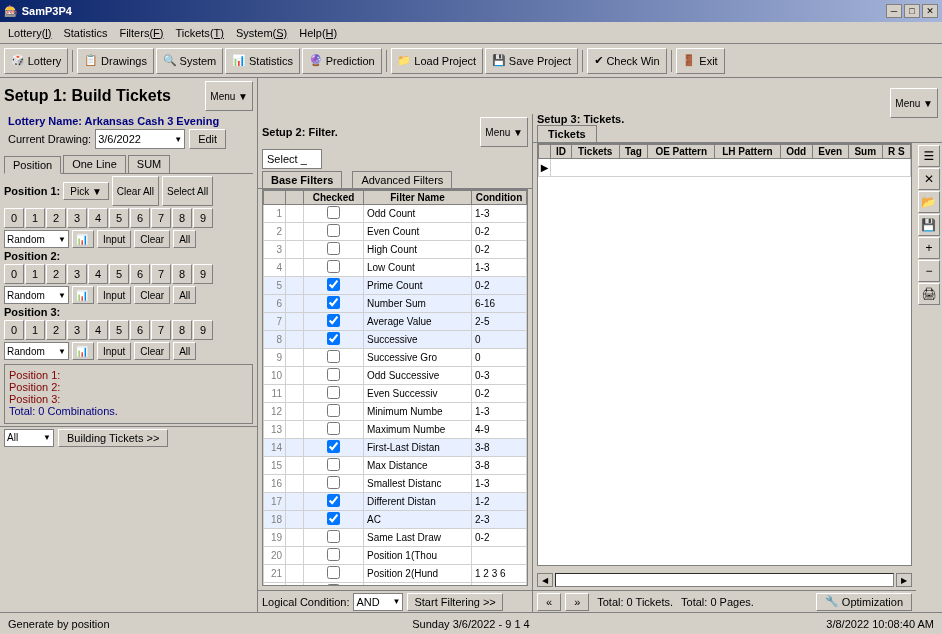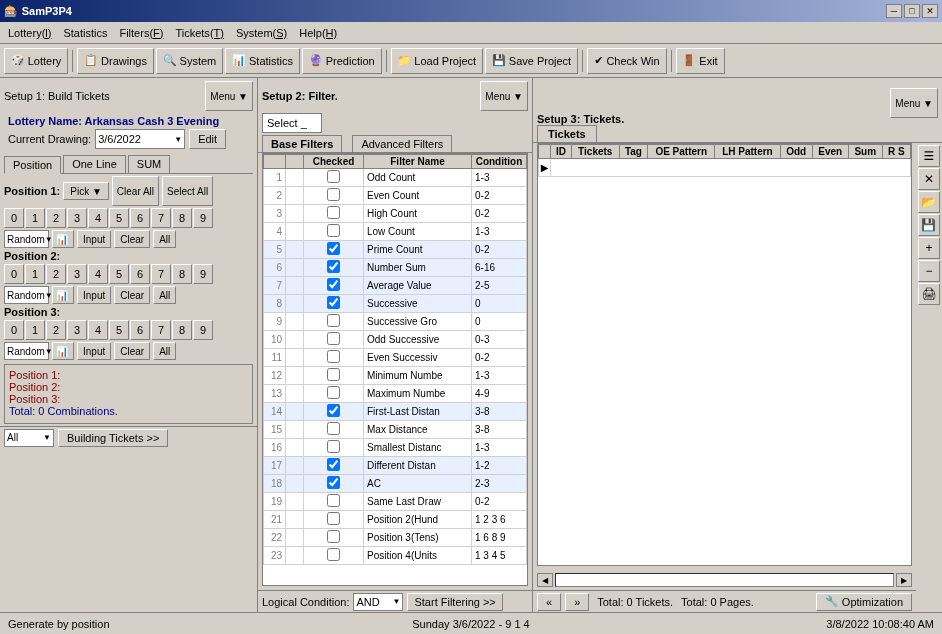--- a/index.html
+++ b/index.html
@@ -34,39 +34,39 @@
 
     
     .tab-bar { display: flex; padding: 2px 4px 0; gap: 2px; }
     .tab { background: #d4d0c8; border: 1px solid #808080; padding: 2px 8px; font-size: 11px; cursor: pointer; border-bottom: none; }
     .tab.active { background: #d4d0c8; font-weight: normal; border-bottom: 1px solid #d4d0c8; position: relative; top: 1px; }
     .pos-pick-btn { background: #d4d0c8; border: 1px solid #808080; border-top-color: #fff; border-left-color: #fff; height: 18px; padding: 0 6px; font-size: 10px; cursor: pointer; }
     .pos-action-btn { background: #d4d0c8; border: 1px solid #808080; border-top-color: #fff; border-left-color: #fff; height: 30px; padding: 0 4px; font-size: 10px; cursor: pointer; }
     .pos-numbers { display: flex; gap: 1px; margin-bottom: 2px; }
     .pos-num-btn { width: 20px; height: 20px; background: #d4d0c8; border: 1px solid #808080; border-top-color: #fff; border-left-color: #fff; font-size: 11px; display: flex; align-items: center; justify-content: center; cursor: pointer; }
     .pos-bottom { display: flex; align-items: center; gap: 3px; }
-    .pos-combo { background: white; border: 1px solid #808080; height: 18px; width: 45px; font-size: 10px; padding: 0 2px; display: flex; align-items: center; justify-content: space-between; cursor: pointer; }
+    .pos-combo { background: white; border: 1px solid #808080; height: 18px; width: 65px; font-size: 10px; padding: 0 2px; display: flex; align-items: center; justify-content: space-between; cursor: pointer; }
     .pos-icon-btn { background: #d4d0c8; border: 1px solid #808080; border-top-color: #fff; border-left-color: #fff; height: 18px; width: 22px; font-size: 10px; display: flex; align-items: center; justify-content: center; cursor: pointer; }
     .pos-text-btn { background: #d4d0c8; border: 1px solid #808080; border-top-color: #fff; border-left-color: #fff; height: 18px; padding: 0 5px; font-size: 10px; cursor: pointer; }
 
     
     .top-btn-row { display: flex; align-items: center; gap: 3px; padding: 2px 4px; }
 
     
     .info-area { border: 1px solid #808080; margin: 2px 4px; padding: 4px; min-height: 60px; background: #d4d0c8; }
     .info-line { font-size: 11px; color: #800000; }
     .total-line { font-size: 11px; color: #000080; }
 
     
     .bottom-bar { height: 22px; background: #d4d0c8; border-top: 1px solid #808080; display: flex; align-items: center; padding: 0 4px; gap: 4px; }
     .bottom-combo { background: white; border: 1px solid #808080; height: 18px; width: 50px; font-size: 10px; display: flex; align-items: center; justify-content: space-between; padding: 0 2px; cursor: pointer; }
     .bottom-btn { background: #d4d0c8; border: 1px solid #808080; border-top-color: #fff; border-left-color: #fff; height: 18px; padding: 0 8px; font-size: 11px; cursor: pointer; }
 
     
-    .mid-panel { width: 275px; background: #d4d0c8; border-right: 1px solid #808080; display: flex; flex-direction: column; }
+    .mid-panel { width: 275px; background: #d4d0c8; border-right: 1px solid #808080; display: flex; flex-direction: column; margin-top: 36px; }
     .filter-tabs { display: flex; gap: 10px; padding: 0 4px; border-bottom: 1px solid #808080; }
     .filter-tab { padding: 2px 8px; font-size: 11px; cursor: pointer; border: 1px solid #808080; border-bottom: none; background: #d4d0c8; }
     .filter-tab.active { font-weight: bold; }
 
     
     .filter-table-wrap { flex: 1; overflow: hidden; background: white; margin: 0 4px 4px; border: 1px solid #808080; }
     .filter-table { width: 100%; border-collapse: collapse; }
     .filter-table th { background: #d4d0c8; border: 1px solid #808080; padding: 1px 3px; font-size: 10px; font-weight: bold; position: sticky; top: 0; }
     .filter-table td { border: 1px solid #d0d0d0; padding: 1px 3px; font-size: 10px; white-space: nowrap; overflow: hidden; max-width: 120px; text-overflow: ellipsis; }
     .filter-table td input[type=checkbox] { margin: 0; }
@@ -174,21 +174,21 @@
   <button class="tool-btn">
       <span>🚪</span>
       <span>Exit</span>
     </button>
 </div>
 
 <div class="main-area">
 
   <div class="left-panel">
     <div style="display:flex; align-items:center; justify-content:space-between; margin:3px 4px 0;">
-      <span style="font-weight:normal; font-size:11px;">Setup 1: Build  Tickets</span>
+      <span style="font-weight:bold; font-size:16px;">Setup 1: Build  Tickets</span>
       <button class="pos-action-btn">Menu ▼</button>
     </div>
     <div class="lottery-info">
       <div class="lottery-title">Lottery  Name: Arkansas Cash 3 Evening</div>
       <div class="drawing-row">
         <span>Current Drawing:</span>
         <div class="drawing-combo">
           <span>3/6/2022</span>
           <span class="combo-arrow">▼</span>
         </div>
@@ -457,20 +457,27 @@
               <td style="text-align: center;"><input type="checkbox" checked="" style=""></td>
               <td>AC</td>
               <td>2-3</td>
             </tr>
             <tr>
               <td class="row-num">19</td>
               <td style="width: 12px;"></td>
               <td style="text-align: center;"><input type="checkbox" style=""></td>
               <td>Same Last Draw</td>
               <td>0-2</td>
+            </tr>
+            <tr>
+              <td class="row-num">20</td>
+              <td style="width: 12px;"></td>
+              <td style="text-align: center;"><input type="checkbox" style=""></td>
+              <td>Position 1(Thou</td>
+              <td></td>
             </tr>
             <tr>
               <td class="row-num">21</td>
               <td style="width: 12px;"></td>
               <td style="text-align: center;"><input type="checkbox" style=""></td>
               <td>Position 2(Hund</td>
               <td>1 2 3 6</td>
             </tr>
             <tr>
               <td class="row-num">22</td>

